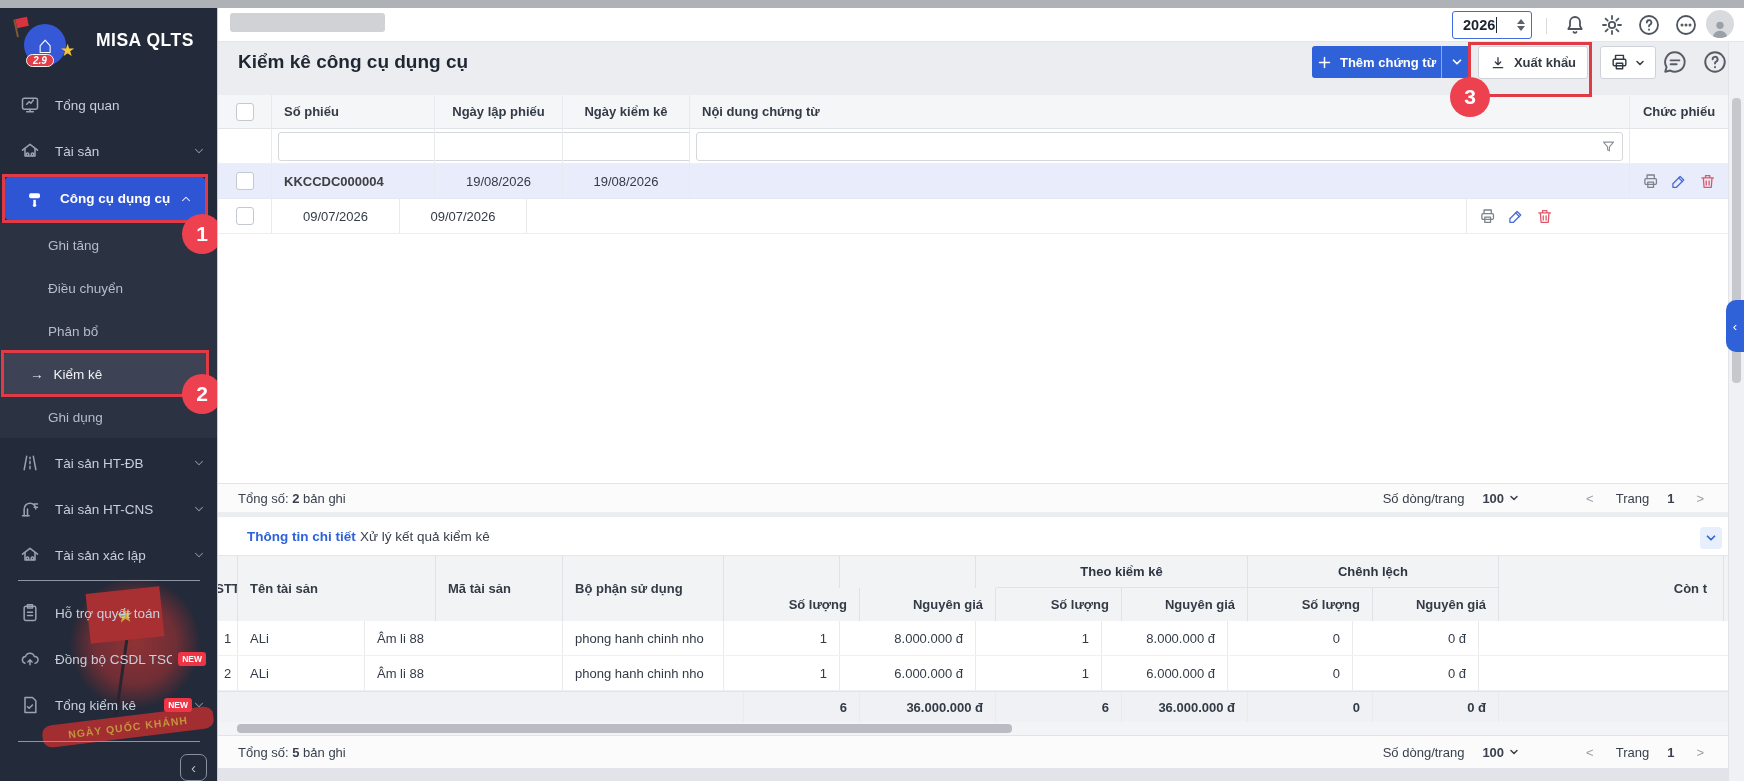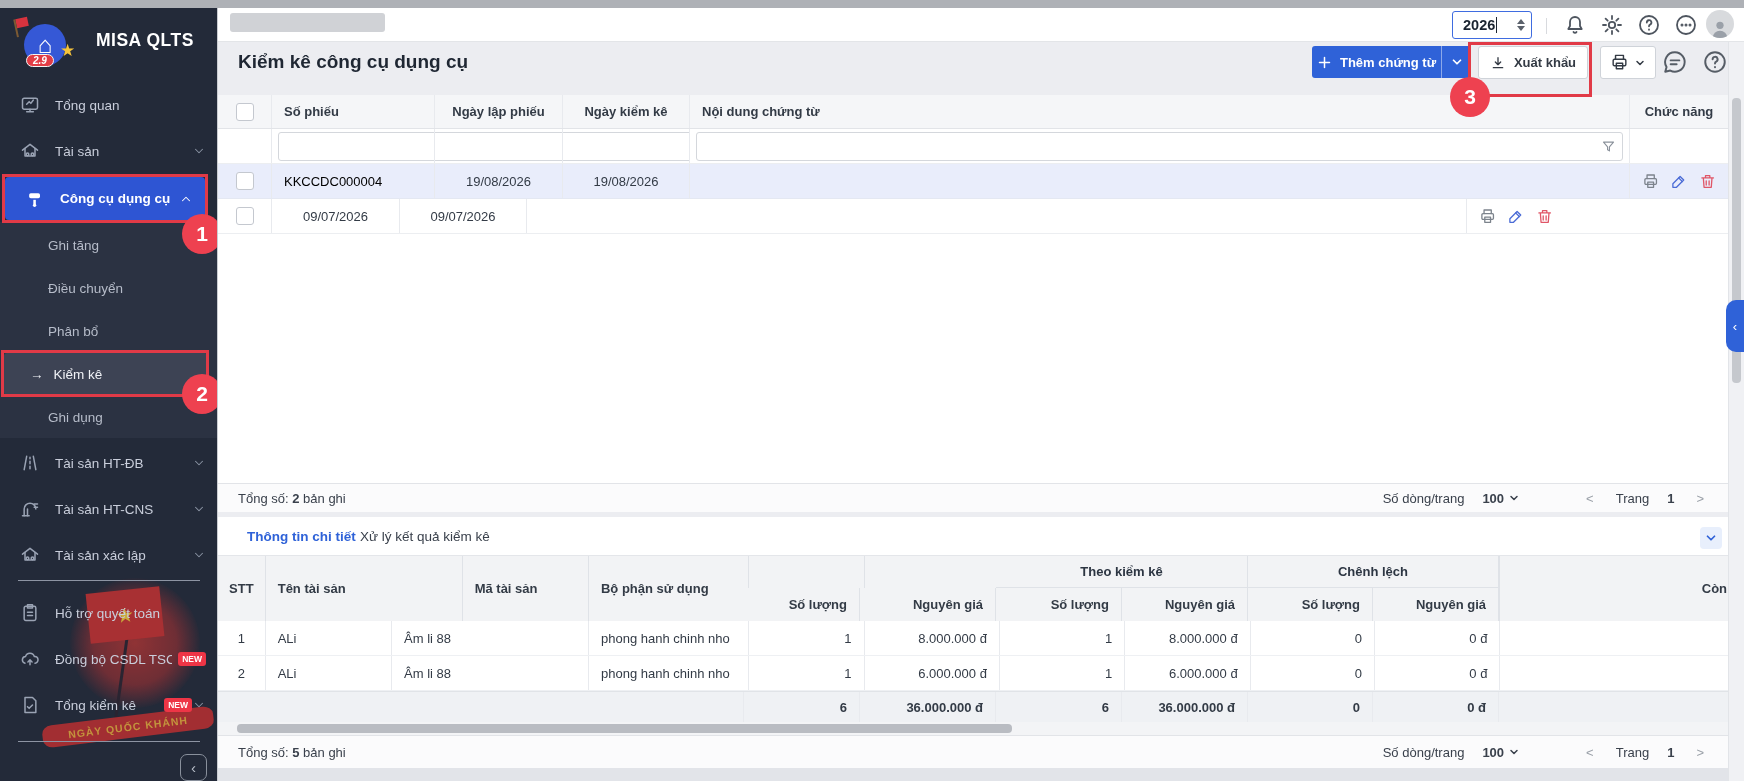--- a/index.html
+++ b/index.html
@@ -87,35 +87,35 @@
   .c4{width:127px;justify-content:center;}
   .c5{width:940px;}
   .c6{width:98px;justify-content:center;}
   .lhead{background:#f5f6f8;font-weight:bold;color:#2c3644;border-bottom:1px solid #e2e4e8;}
   .cb{width:16px;height:16px;border:1.5px solid #c4c8cf;border-radius:3px;background:#fff;flex:none;}
   .finput{height:27px;background:#fff;border:1px solid #d4d7dc;border-radius:3px;flex:1;display:flex;
           align-items:center;padding:0 6px;gap:6px;}
   .finput input{border:none;outline:none;flex:1;min-width:0;font-size:12px;font-family:inherit;background:transparent;}
   .fico{width:15px;height:15px;color:#8a919b;flex:none;}
   .rowsel{background:#e9edfb;}
-  .link{color:#000000;}
+  .link{color:#404040;font-weight:bold;}
   .aico{width:19px;height:19px;}
   .listfoot{left:218px;top:483px;width:1510px;height:29px;background:#fbfbfc;border-top:1px solid #e2e4e8;
             display:flex;align-items:center;padding:0 20px;font-size:13px;color:#3a414c;box-sizing:border-box;}
   .pagiright{margin-left:auto;display:flex;align-items:center;gap:18px;color:#3a414c;}
   .pgarrow{color:#9aa0a8;font-size:13px;padding:0 4px;}
 
   
   .tabbar{left:218px;top:517px;width:1510px;height:39px;background:#fff;border-bottom:1px solid #e4e6ea;}
   .tab{position:absolute;top:0;height:39px;display:flex;align-items:center;padding:0 14px;font-size:13.5px;color:#3a414c;}
   .tab.on{color:#2f62d8;font-weight:bold;border-bottom:3px solid #2f62d8;}
   .panelchev{left:1700px;top:527px;width:22px;height:22px;background:#e8effc;border-radius:4px;color:#2f62d8;
              display:flex;align-items:center;justify-content:center;}
   .drow{position:absolute;left:218px;width:1526px;display:flex;box-sizing:border-box;}
-  .d1{width:48px;justify-content:center;padding:0 0;}
+  .d1{width:20px;justify-content:center;padding:0 0;}
   .d2{width:127px;} .d3{width:198px;} .d4{width:161px;}
   .d5{width:116px;} .d6{width:136px;} .d7{width:126px;} .d8{width:126px;} .d9{width:125px;} .d10{width:126px;}
   .d11{width:245px;border-right:none;}
   .num{justify-content:flex-end;}
   .dhead{background:#f2f3f5;font-weight:bold;color:#2c3542;}
   .dhead .cell{border-right:1px solid #dfe2e7;}
   .groupbox{position:absolute;background:#f2f3f5;box-sizing:border-box;border-right:1px solid #dfe2e7;
             border-bottom:1px solid #dfe2e7;display:flex;align-items:center;justify-content:center;
             font-weight:bold;font-size:13px;color:#2c3542;}
   .totalrow{background:#eff1f4;font-weight:bold;border-top:1px solid #e0e3e7;}
@@ -408,21 +408,21 @@
   <div class="abs card" style="left:218px;top:95px;width:1510px;height:417px"></div>
 
   <div class="lrow lhead" style="top:95px;height:34px">
     <div class="cell c1">
         <span class="cb"></span>
       </div>
     <div class="cell c2">Số phiếu</div>
     <div class="cell c3">Ngày lập phiếu</div>
     <div class="cell c4">Ngày kiểm kê</div>
     <div class="cell c5">Nội dung chứng từ</div>
-    <div class="cell c6">Chức năng</div>
+    <div class="cell c6">Chức phiếu</div>
   </div>
 
   <div class="lrow" style="top:129px;height:35px;border-bottom:1px solid #eceef1">
     <div class="cell c1"></div>
     <div class="cell c2" style="padding:0 6px">
       <span class="finput">
         <input style="">
 
       </span>
     </div>
@@ -552,21 +552,21 @@
     <div class="cell d1" style="height:65px">STT</div>
     <div class="cell d3" style="height:65px">Tên tài sản</div>
     <div class="cell d2" style="height:65px">Mã tài sản</div>
     <div class="cell d4" style="height:65px">Bộ phận sử dụng</div>
     <div class="cell d5" style="height:65px"></div>
       <div class="cell d6" style="height:65px"></div>
     <div class="cell d7" style="height:65px"></div>
       <div class="cell d8" style="height:65px"></div>
     <div class="cell d9" style="height:65px"></div>
       <div class="cell d10" style="height:65px"></div>
-    <div class="cell d11 num" style="height:65px;padding-right:8px">Còn t</div>
+    <div class="cell d11 num" style="height:65px;padding-right:16px">Còn t</div>
   </div>
 
   <div class="groupbox" style="left:996px;top:556px;width:252px;height:32px">Theo kiểm kê</div>
   <div class="groupbox" style="left:1248px;top:556px;width:251px;height:32px">Chênh lệch</div>
 
   <div class="drow dhead" style="top:588px;height:33px;left:744px;width:755px">
     <div class="cell d5 num">Số lượng</div>
     <div class="cell d6 num">Nguyên giá</div>
     <div class="cell d7 num">Số lượng</div>
     <div class="cell d8 num">Nguyên giá</div>

